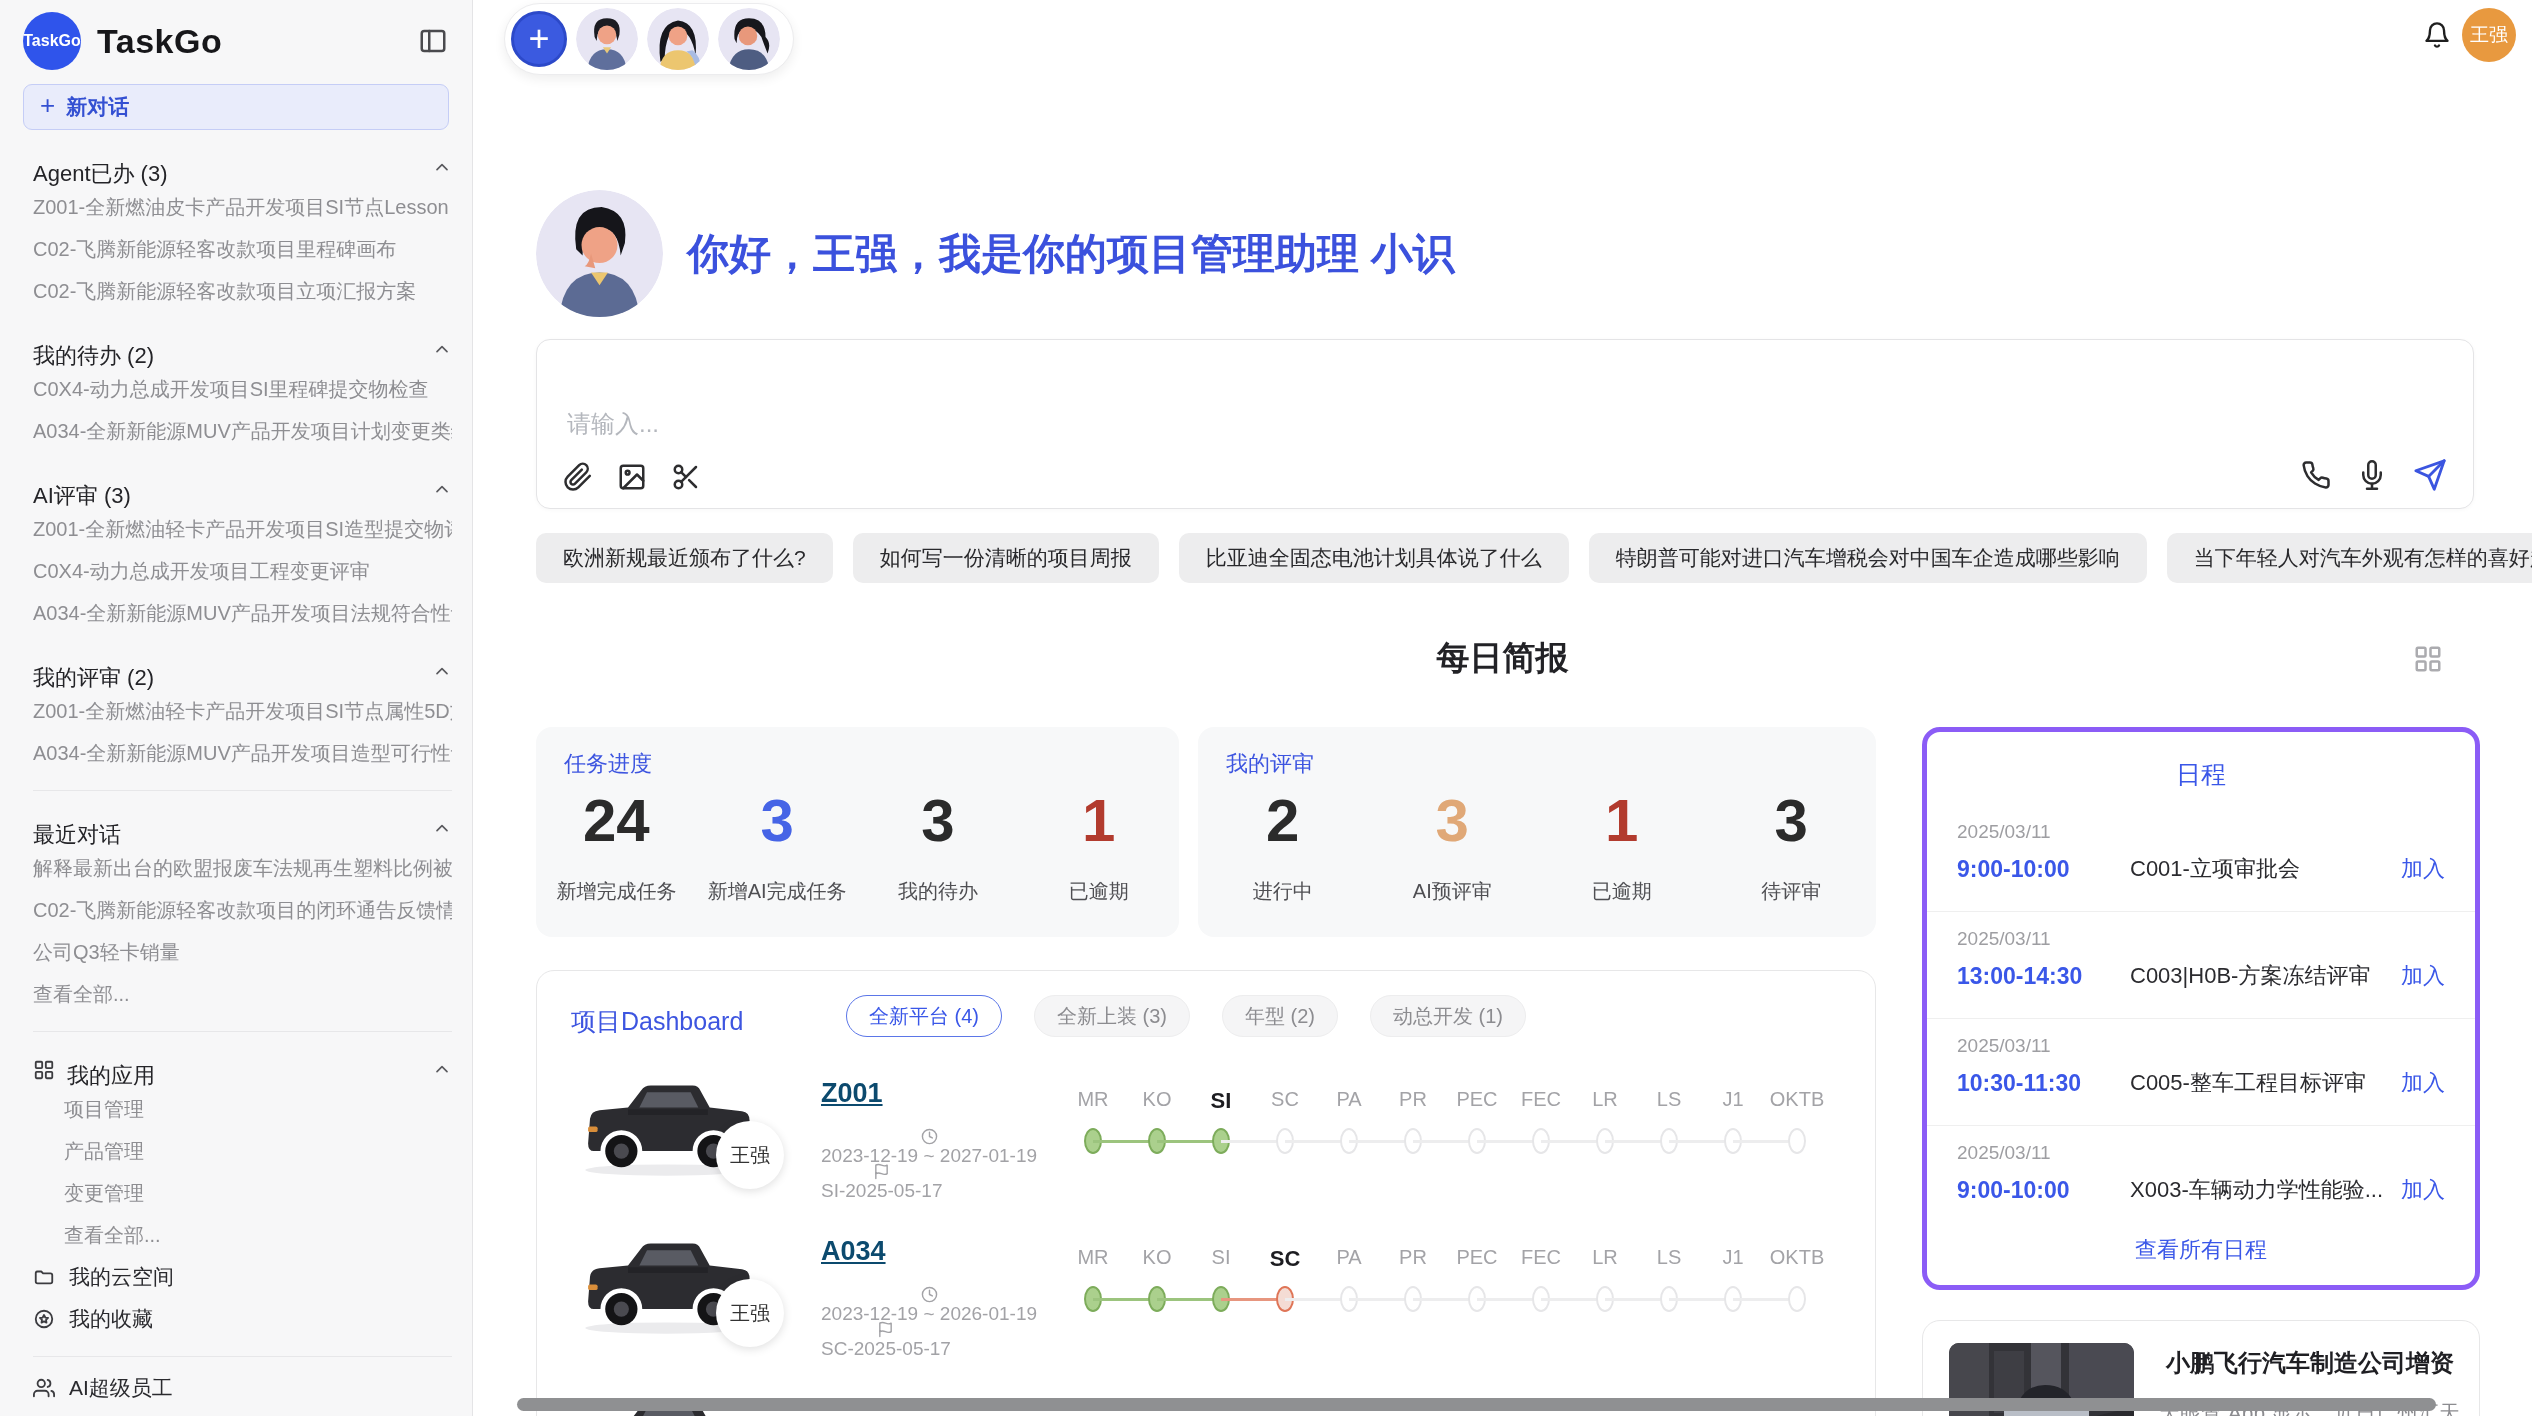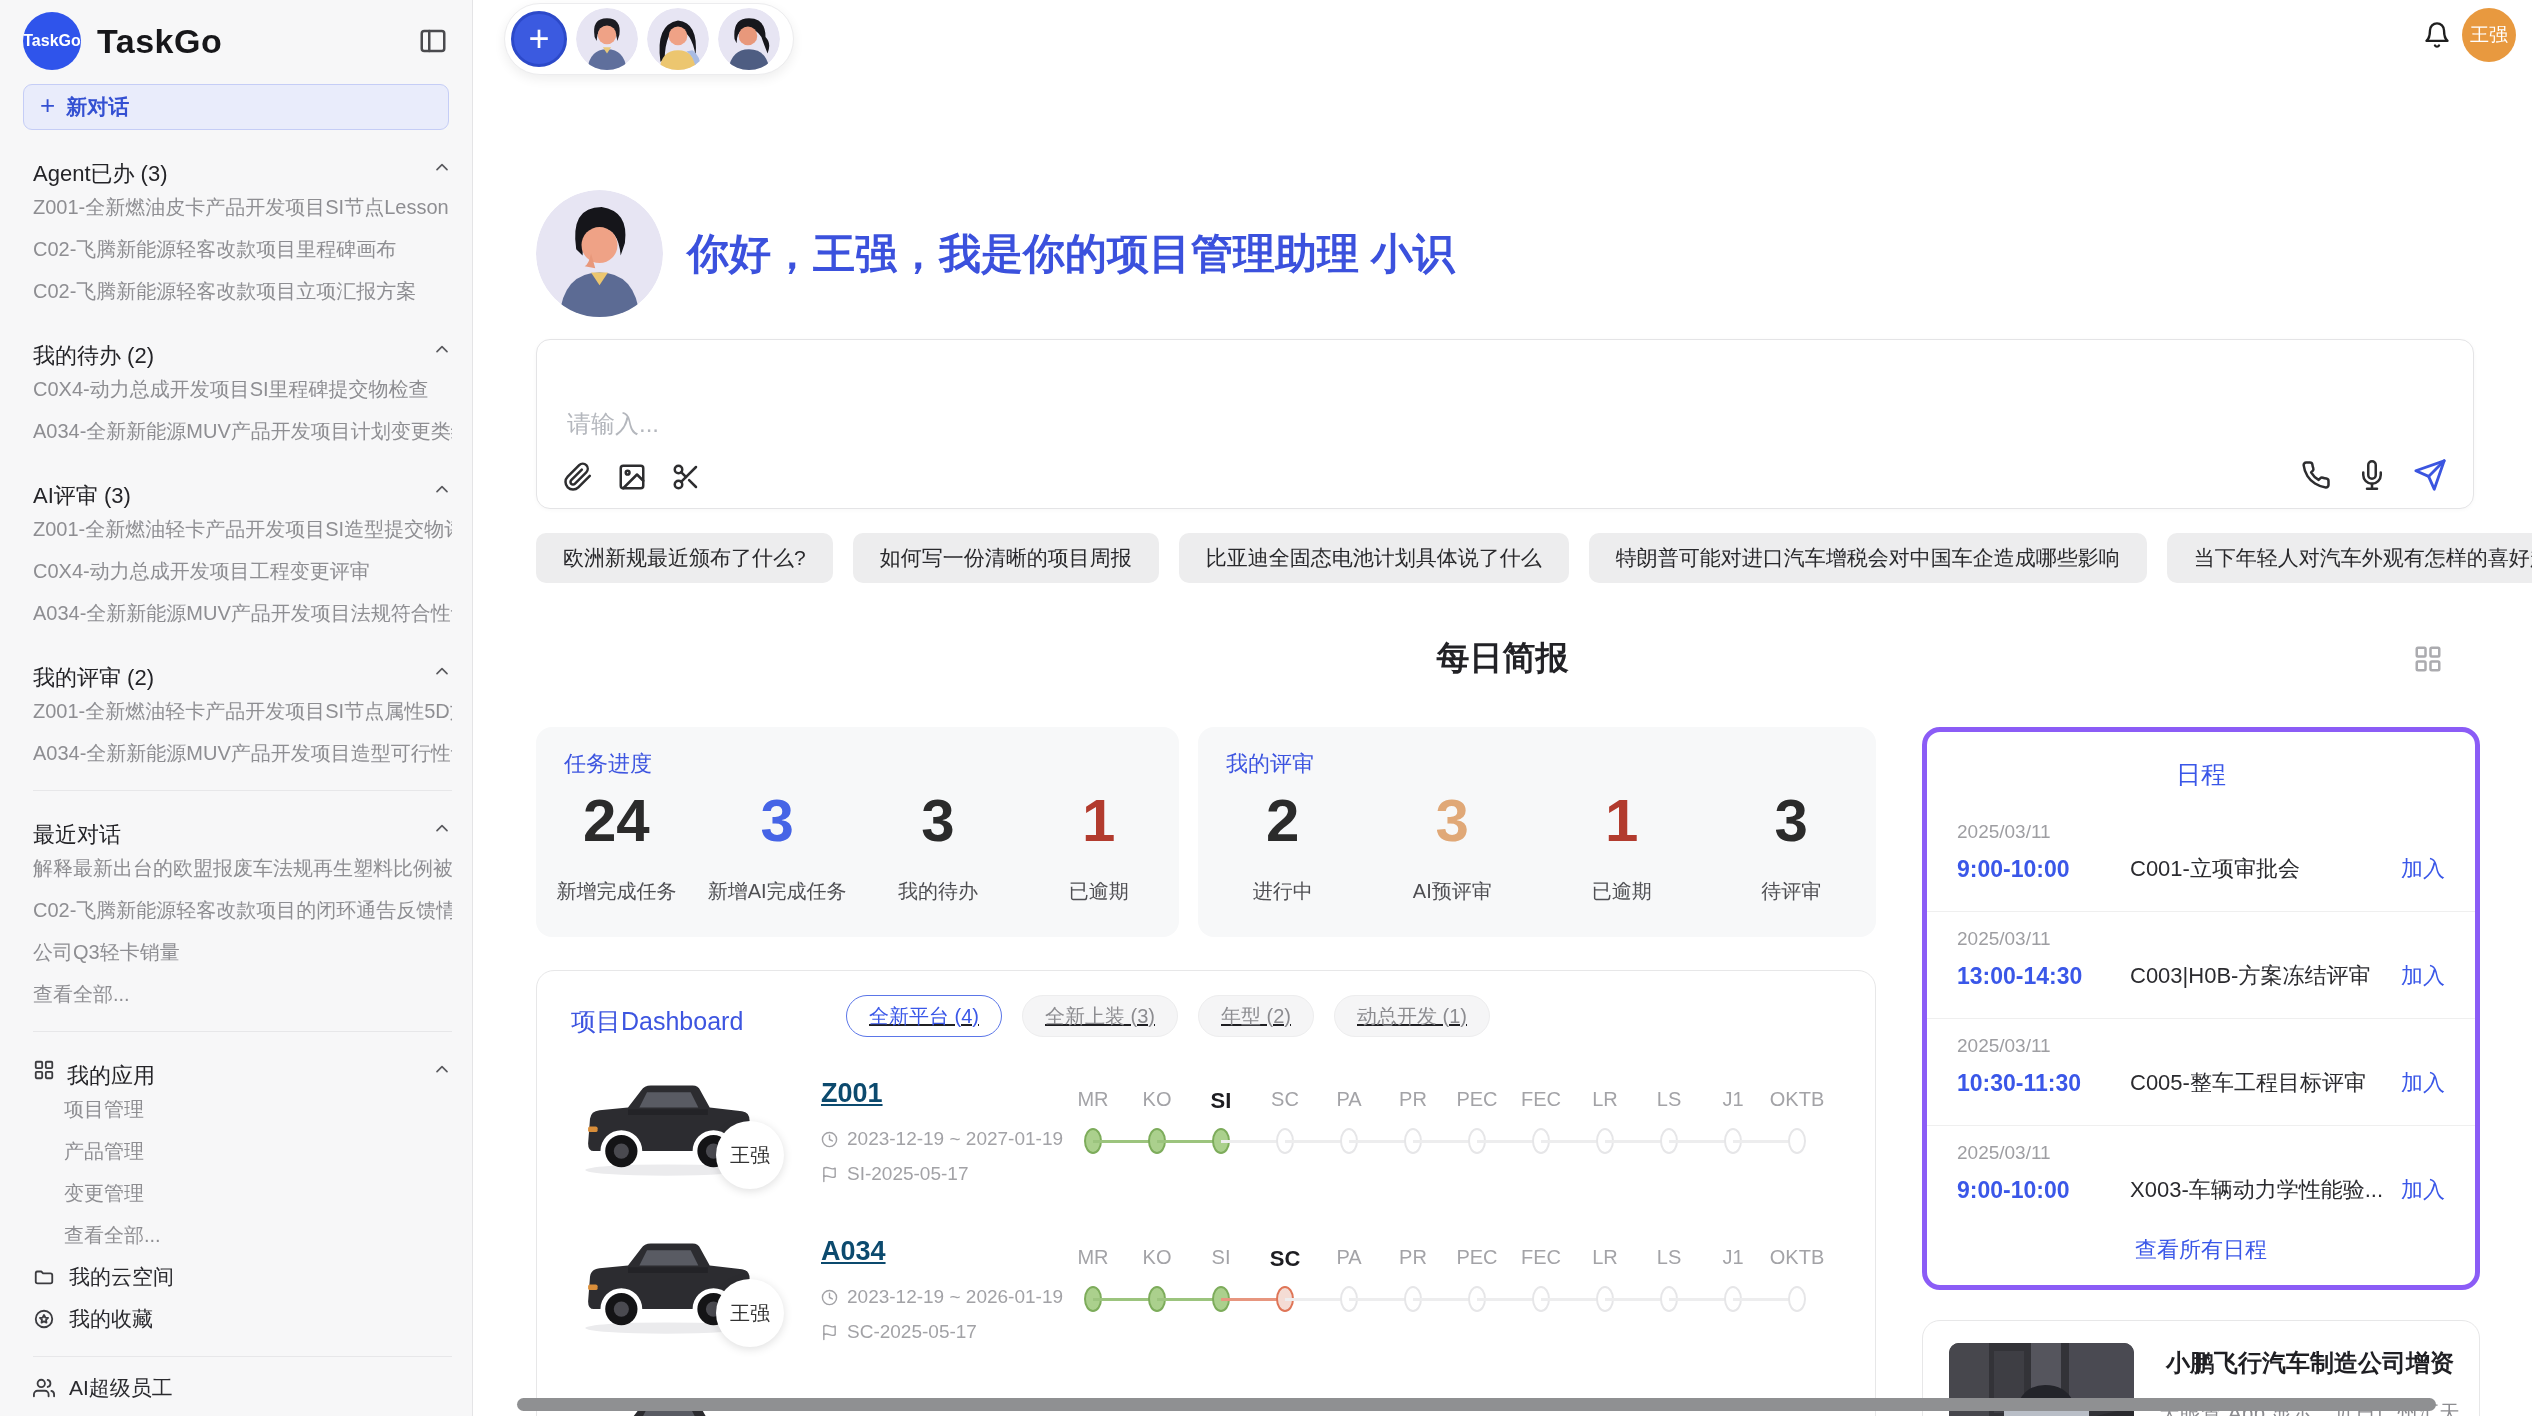--- a/index.html
+++ b/index.html
@@ -71,30 +71,30 @@
   .stat-card.c1{left:63px;width:643px;}
   .stat-card.c2{left:725px;width:678px;}
   .stat-title{position:absolute;left:28px;top:22px;font-size:22px;color:#3d55e0;}
   .stat-row{position:absolute;left:0;top:64px;width:100%;display:flex;}
   .stat{flex:1;text-align:center;}
   .stat-val{font-size:60px;font-weight:bold;line-height:1;}
   .stat-label{margin-top:27px;font-size:20px;color:#4f4f53;}
 
   .dash-card{position:absolute;left:63px;top:970px;width:1340px;height:470px;border:1px solid #e7e7e8;border-radius:18px;background:#fff;}
   .dash-title{position:absolute;left:34px;top:34px;font-size:25px;color:#3d55e0;}
-  .dash-tabs{position:absolute;left:309px;top:24px;display:flex;gap:20px;text-decoration:underline;}
+  .dash-tabs{position:absolute;left:309px;top:24px;display:flex;gap:32px;}
   .tab{height:42px;padding:0 22px;border-radius:21px;font-size:20px;display:flex;align-items:center;
     background:#f5f5f6;color:#8c8c90;border:1px solid #ededee;cursor:pointer;white-space:nowrap;}
   .tab.active{background:#fff;color:#3a57e8;border:1px solid #5b76e8;}
   .project-row{position:absolute;left:0;width:100%;height:158px;cursor:pointer;}
   .truck{position:absolute;left:34px;top:2px;width:190px;height:112px;}
   .owner-badge{position:absolute;left:179px;top:55px;width:68px;height:68px;background:#fff;border-radius:50%;
     box-shadow:0 2px 10px rgba(0,0,0,.13);display:flex;align-items:center;justify-content:center;font-size:20px;color:#333;}
   .p-name{position:absolute;left:284px;top:12px;font-size:27px;font-weight:bold;color:#0c4a6e;text-decoration:underline;}
-  .p-meta{position:absolute;left:284px;display:flex;align-items:center;gap:9px;font-size:19px;color:#a2a2a6;}
+  .p-meta{position:absolute;left:284px;display:flex;align-items:center;font-size:19px;color:#a2a2a6;flex-direction:column;}
   .p-meta .mic2{width:17px;height:17px;color:#a2a2a6;flex:none;}
   .p-dates{top:62px;} .p-flag{top:97px;}
   .ms{position:absolute;left:524px;top:22px;width:768px;}
   .ms-labels{display:flex;}
   .ms-label{width:64px;text-align:center;font-size:20px;color:#a3a3a7;}
   .ms-label.current{color:#1d1d21;font-weight:bold;font-size:22px;}
   .ms-dots{position:relative;height:46px;margin-top:6px;}
   .seg{position:absolute;top:20px;width:64px;height:3px;background:#ededee;}
   .seg.done{background:#9cc47e;} .seg.overdue{background:#e7967f;}
   .dot{position:absolute;top:8px;width:18px;height:26px;border-radius:50%;background:#fff;border:2px solid #e6e6e8;}

